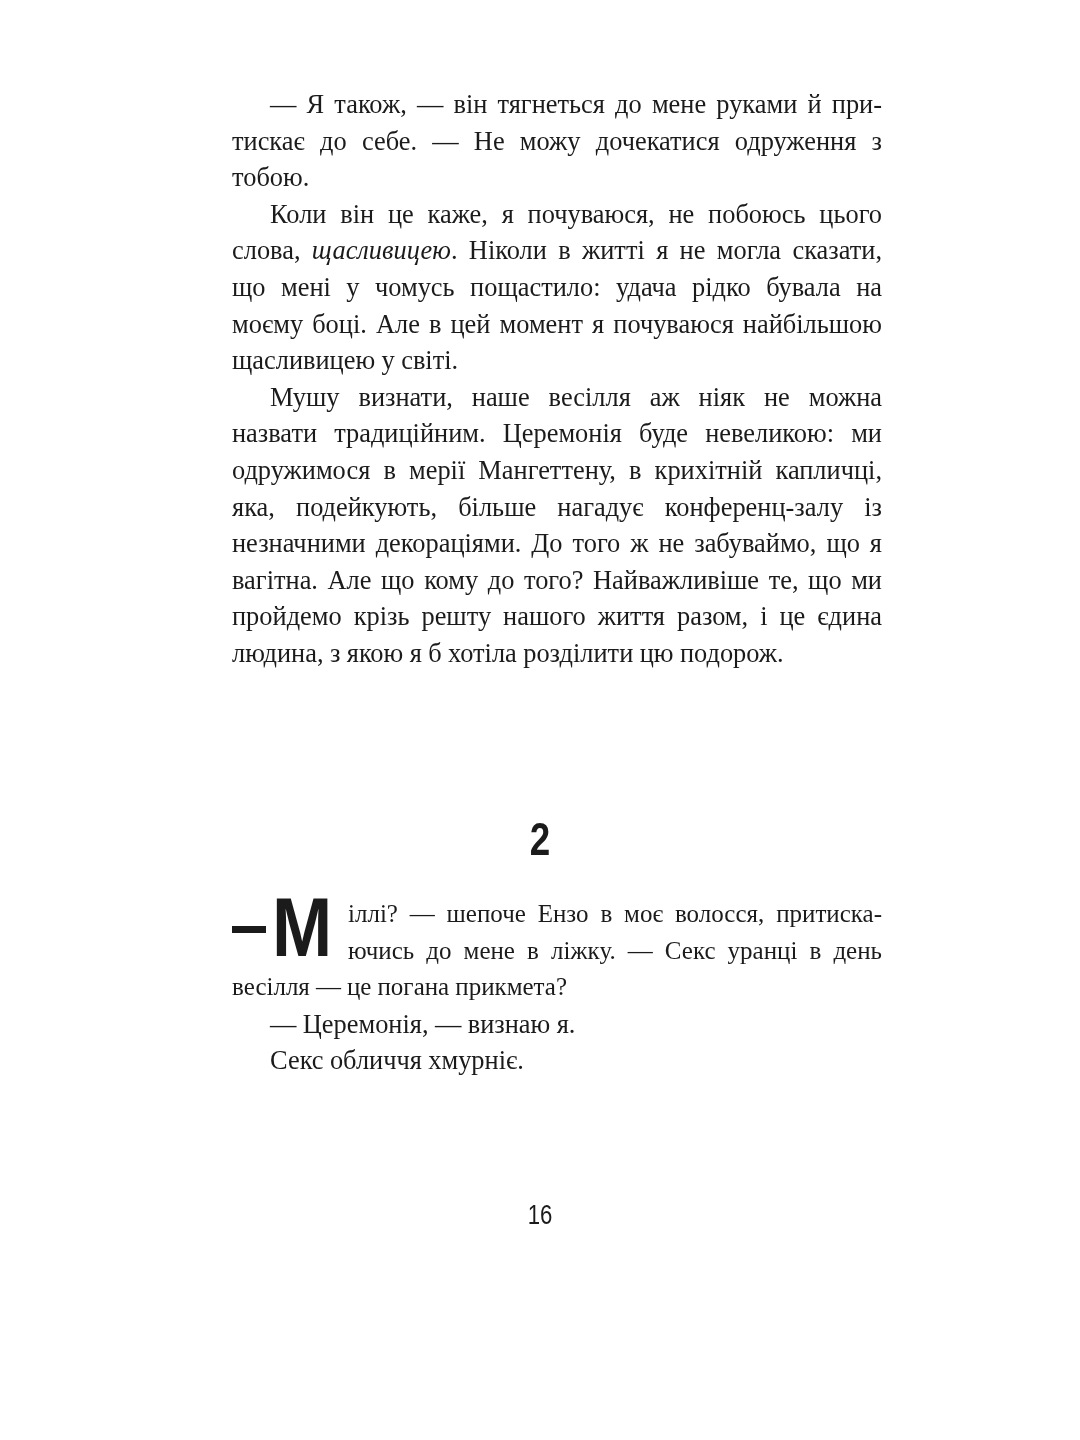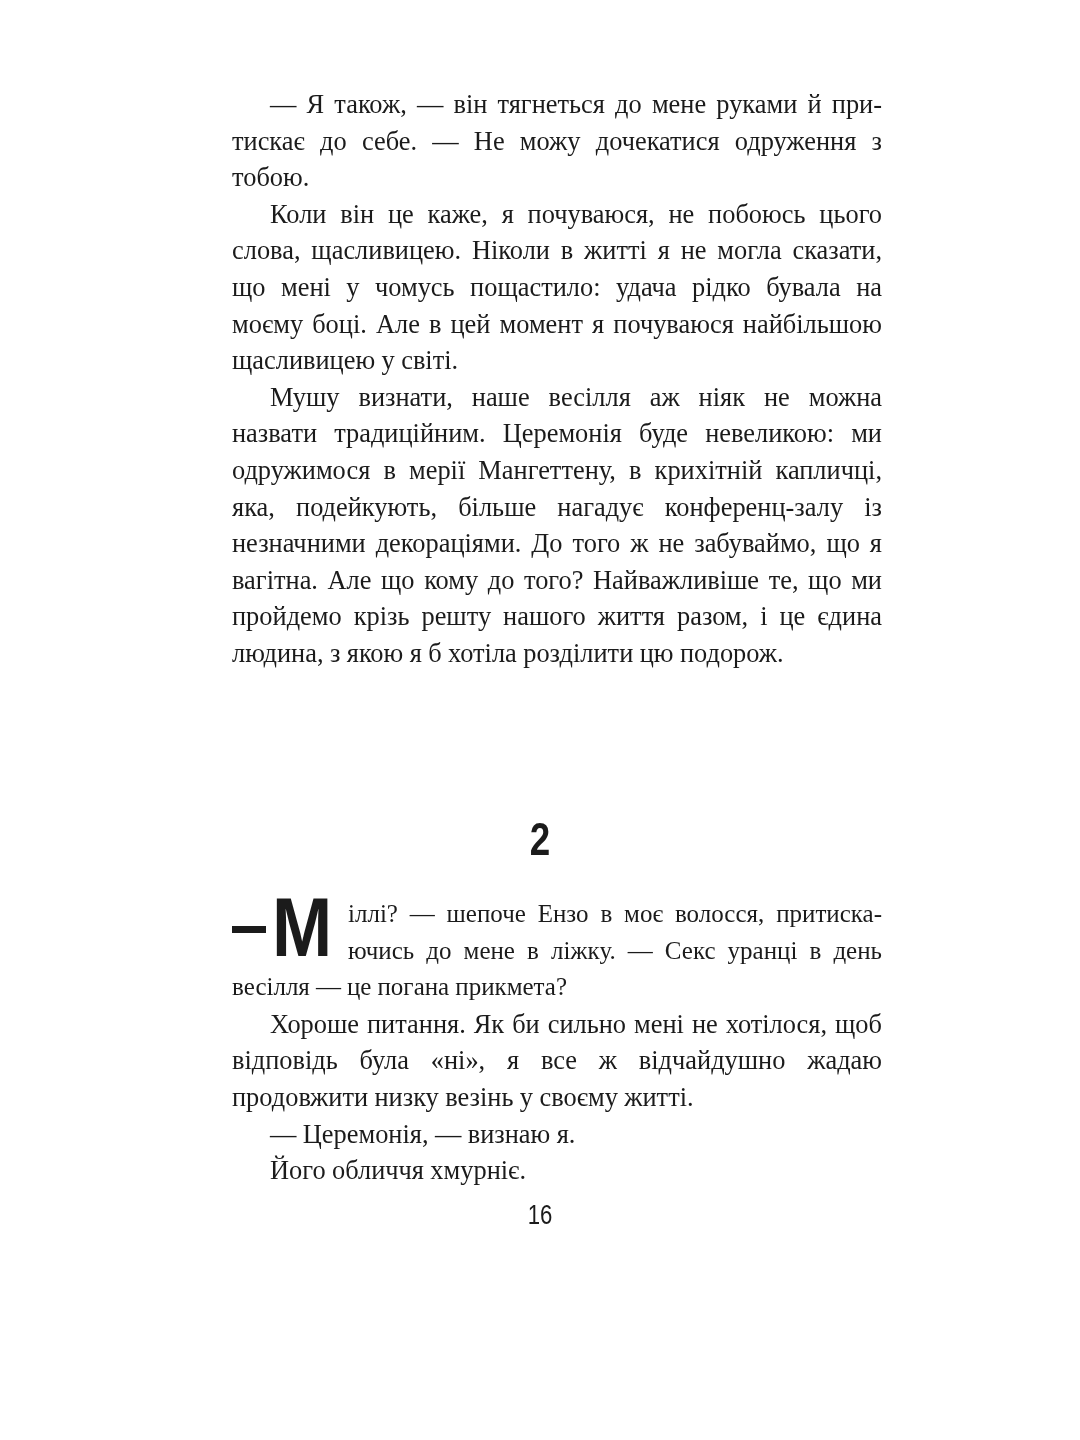--- a/index.html
+++ b/index.html
@@ -37,20 +37,21 @@
     font-size: 26.4px;
     line-height: 36.6px;
     text-align: justify;
     text-justify: inter-word;
     text-indent: 38px;
     hyphens: manual;
     word-spacing: -0.2px;
   }
 
   .italic-word {
+    font-style: italic;
   }
 
   
   .chapter-number {
     position: absolute;
     left: 0;
     top: 816px;
     width: 1080px;
     text-align: center;
     font-family: "Liberation Sans Narrow", "Liberation Sans", "DejaVu Sans", sans-serif;
@@ -139,25 +140,24 @@
   </div>
 
   <div class="chapter-body">
 
     <div class="dropcap-wrap">
       <span class="dash-mark"></span>
       <span class="dropcap">М</span>
       <p class="para-first">іллі? — шепоче Ензо в моє волосся, притиска­ючись до мене в ліжку. — Секс уранці в день весілля — це погана прикмета?</p>
     </div>
 
-    <p class="para">Хороше питання. Як би сильно мені не хотілося, щоб відповідь була «ні», я все ж відчайдушно жадаю продовжити низку везінь у своєму житті.</p>
 
     <p class="para">— Церемонія, — визнаю я.</p>
 
-    <p class="para">Його обличчя хмурніє.</p>
+    <p class="para">Секс обличчя хмурніє.</p>
 
   </div>
 
   <div class="folio">
     <span>16</span>
   </div>
 
 </div>
 
 </body></html>

